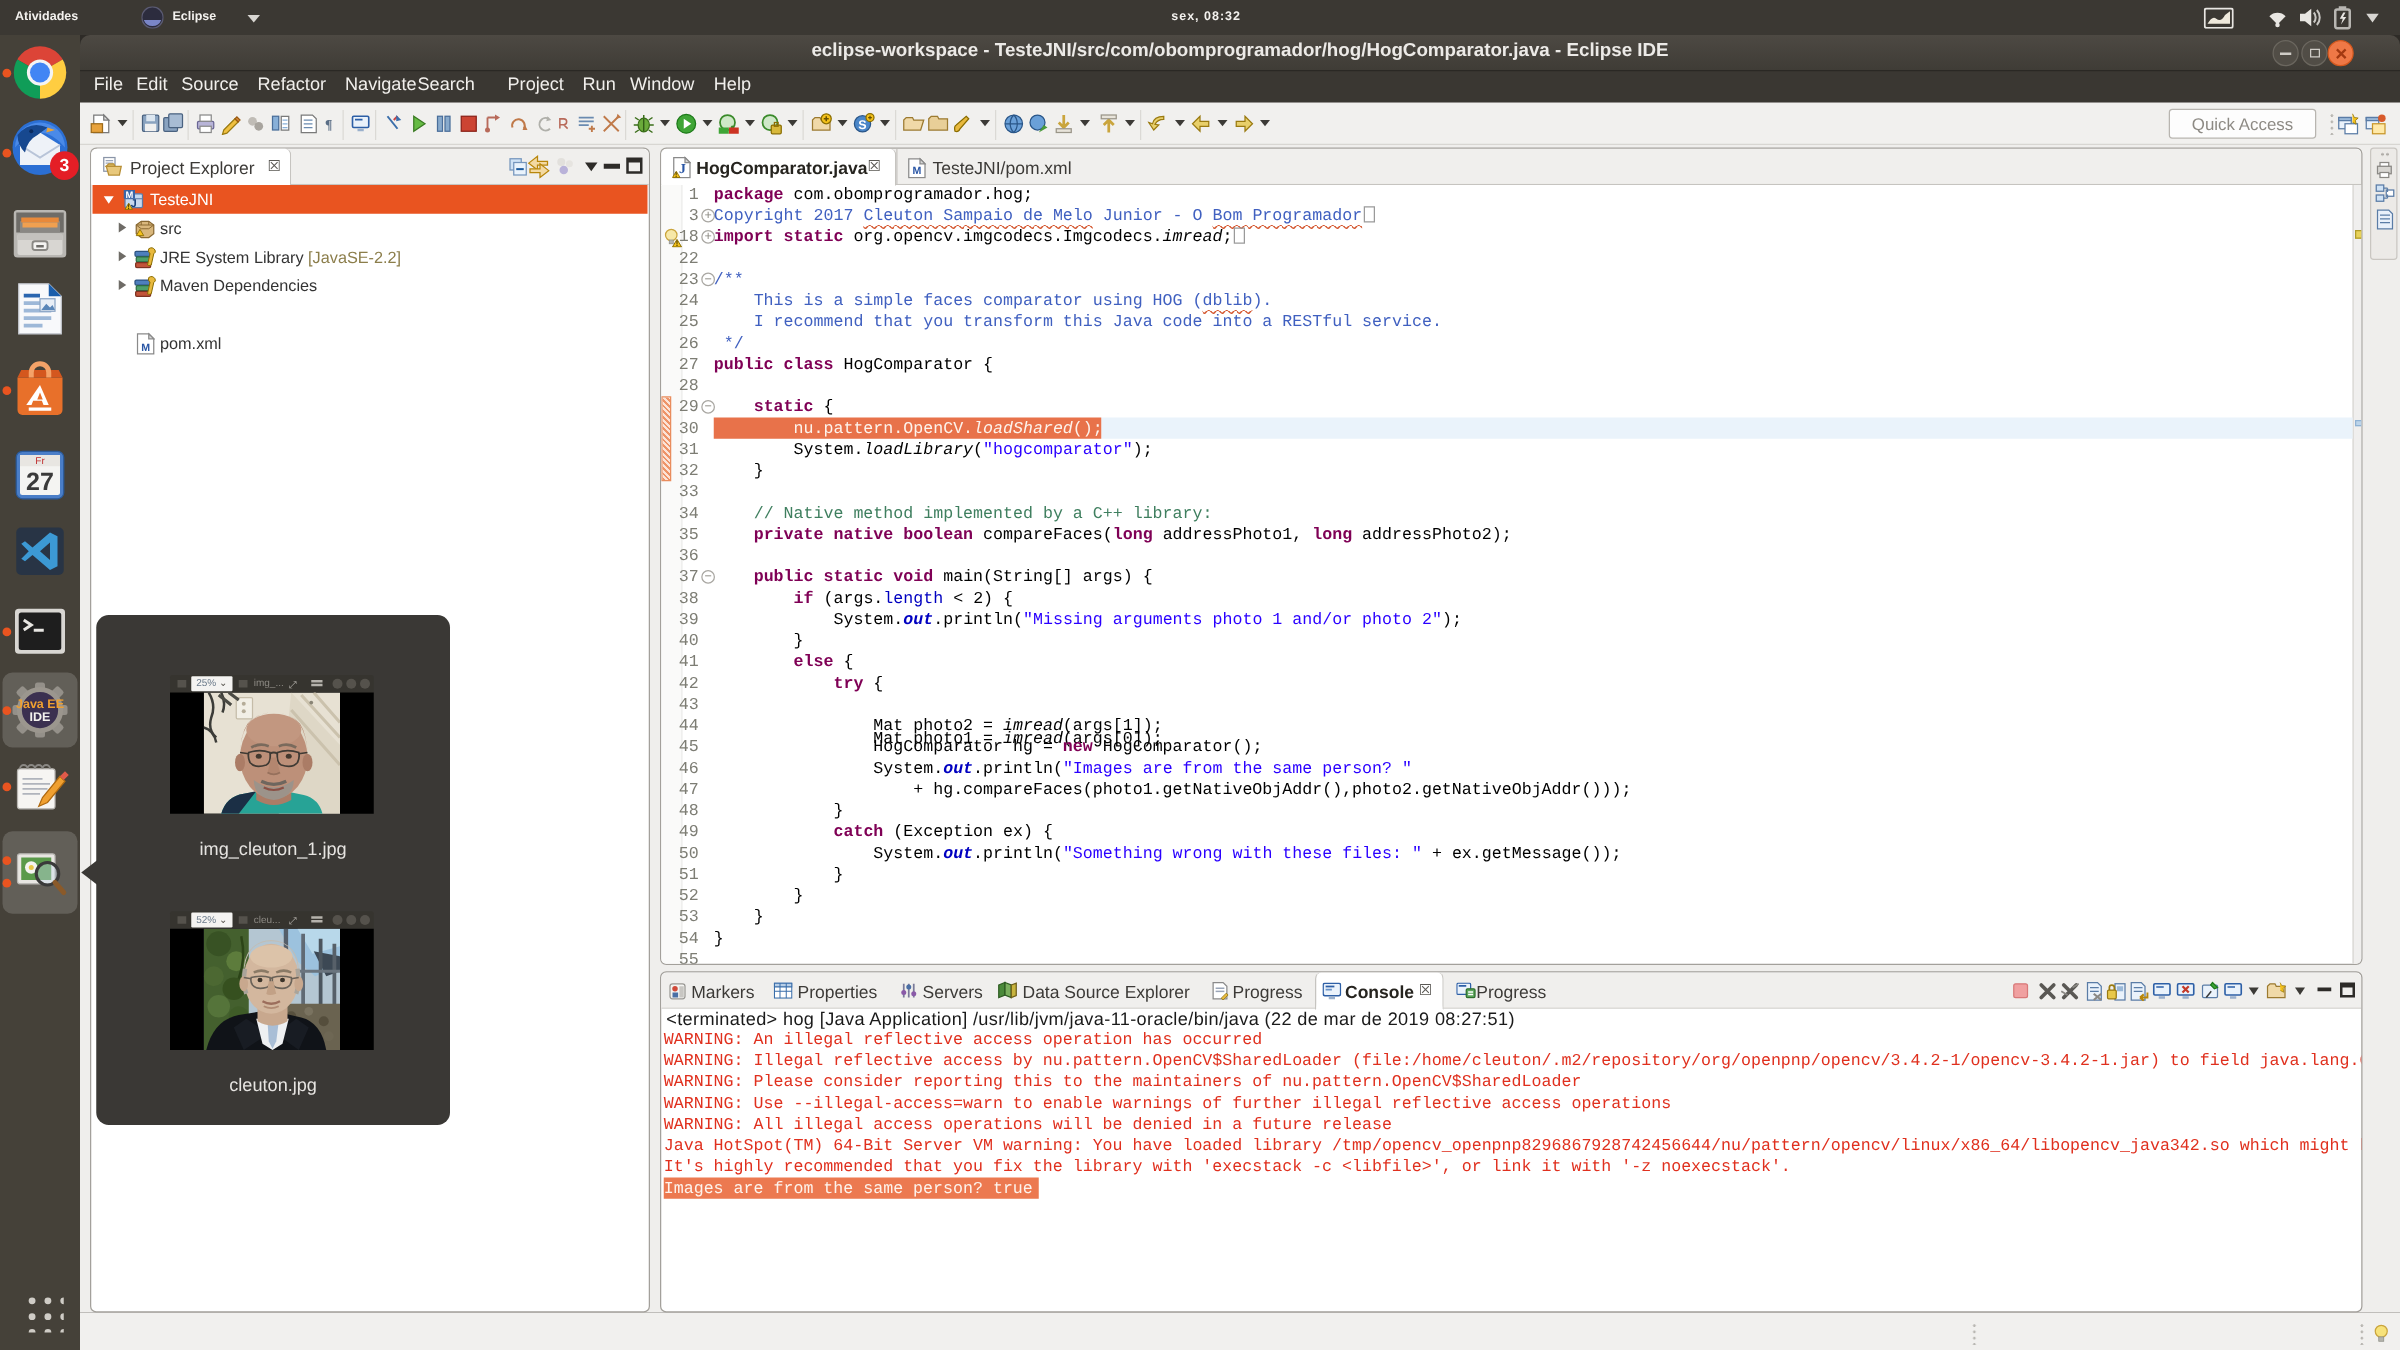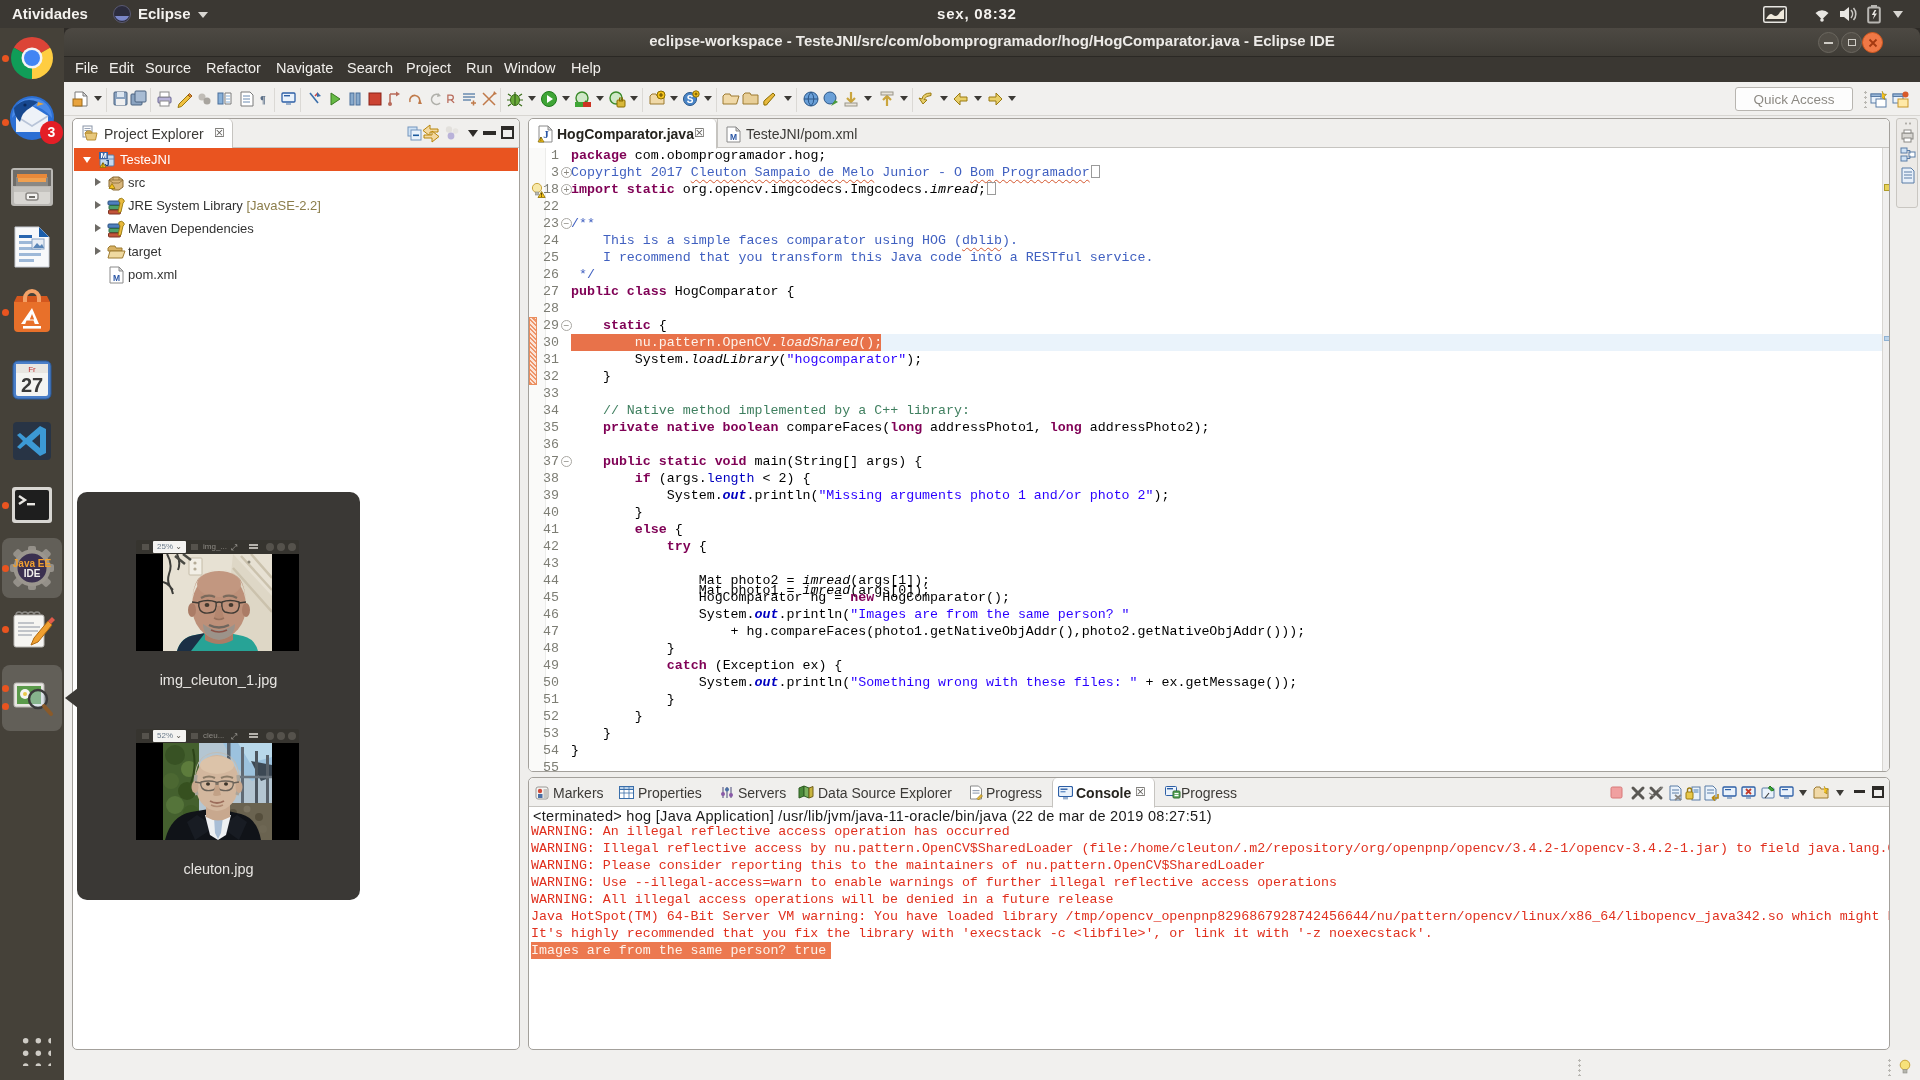--- a/index.html
+++ b/index.html
@@ -1,21 +1,21 @@
 <!DOCTYPE html>
 <html><head>
 <meta charset="utf-8">
 <style>
   * { margin:0; padding:0; box-sizing:border-box; }
   html,body { width:1920px; height:1080px; overflow:hidden; background:#2e2b27; }
   body { font-family:"Liberation Sans", sans-serif; position:relative; }
   .abs { position:absolute; }
   
   #topbar { left:0; top:0; width:1920px; height:28px; background:#3b3833; color:#fff; }
-  #topbar .itm { position:absolute; top:0; height:28px; line-height:28px; font-size:15px; font-weight:700; color:#f4f2ef; }
+  #topbar .itm { position:absolute; top:0; height:28px; line-height:28px; font-size:10px; font-weight:700; color:#f4f2ef; }
   
   #dock { left:0; top:28px; width:64px; height:1052px; background:#454139; }
   .dockdot { position:absolute; left:2px; width:7px; height:7px; border-radius:50%; background:#e95420; }
   
   #titlebar { left:64px; top:28px; width:1856px; height:29px;
      background:linear-gradient(#4d4943,#3f3c36); border-radius:8px 8px 0 0;
      border-bottom:1px solid #2a2824; }
   #titlebar .title { position:absolute; width:100%; text-align:center; top:4px; font-size:15px; font-weight:700; color:#eceae7; }
   .winbtn { position:absolute; top:32px; width:21px; height:21px; border-radius:50%; }
   #menubar { left:64px; top:57px; width:1856px; height:25px; background:#3a3732; }
@@ -211,21 +211,21 @@
 
 <div class="abs" id="titlebar">
   <div class="title">eclipse-workspace - TesteJNI/src/com/obomprogramador/hog/HogComparator.java - Eclipse IDE</div>
 </div>
 <div class="abs" id="menubar">
   <span style="left:11px;">File</span>
   <span style="left:45px;">Edit</span>
   <span style="left:81px;">Source</span>
   <span style="left:142px;">Refactor</span>
   <span style="left:212px;">Navigate</span>
-  <span style="left:283px;">Search</span>
+  <span style="left:270px;">Search</span>
   <span style="left:342px;">Project</span>
   <span style="left:402px;">Run</span>
   <span style="left:440px;">Window</span>
   <span style="left:507px;">Help</span>
 </div>
 <div class="abs" id="toolbar">
   <svg style="position:absolute; left:8px; top:8px;" width="18" height="18" viewBox="0 0 18 18">
       <path d="M3 2 h8 l4 4 v10 H3Z" fill="#fff" stroke="#7a7a7a"></path>
       <path d="M11 2 l4 4 h-4Z" fill="#dcdcdc" stroke="#7a7a7a"></path>
       <rect x="1" y="9" width="9" height="7" fill="#e8a33d" stroke="#9c6a1a"></rect>
@@ -482,28 +482,20 @@
   </div>
   <div class="trow" style="top:98px;">
     <span class="arrow-r" style="left:21px;"></span>
     <svg class="abs" style="left:33px; top:3px;" width="19" height="18" viewBox="0 0 19 18">
       <rect x="1" y="4" width="12" height="4" rx="1" fill="#4e7fbd" stroke="#2d5382"></rect>
       <rect x="2" y="8.5" width="12" height="4" rx="1" fill="#4ea06a" stroke="#2d6b44"></rect>
       <rect x="1.5" y="13" width="12" height="4" rx="1" fill="#c2543a" stroke="#7e3322"></rect>
       <path d="M12 2 q3-2 5 1 q1 2-1 3 l-2 9 q-2 1-3 0 l2-9 q-2-2-1-4Z" fill="#e8b93e" stroke="#8a6d00" stroke-width="0.8"></path>
     </svg>
     <span class="lbl" style="left:54px;">Maven Dependencies</span>
-  </div>
-  <div class="trow" style="top:121px;">
-    <span class="arrow-r" style="left:21px;"></span>
-    <svg class="abs" style="left:33px; top:3px;" width="19" height="18" viewBox="0 0 19 18">
-      <path d="M1 5 l2-2 h5 l1 2 h6 v3 H1Z" fill="#d9b263" stroke="#9c7a30"></path>
-      <path d="M1 15 l2-7 h15 l-2.5 7Z" fill="#efd9a0" stroke="#9c7a30"></path>
-    </svg>
-    <span class="lbl" style="left:54px;">target</span>
   </div>
   <div class="trow" style="top:144px;">
     <svg class="abs" style="left:35px; top:3px;" width="15" height="18" viewBox="0 0 15 18">
       <path d="M1 1 h9 l4 4 v12 H1Z" fill="#fff" stroke="#8a8a8a"></path>
       <path d="M10 1 l4 4 h-4Z" fill="#d8d8d8" stroke="#8a8a8a"></path>
       <rect x="3" y="8" width="9" height="8" fill="#fff"></rect>
       <text x="7.5" y="14.5" font-size="8.5" font-weight="bold" fill="#2a56a5" text-anchor="middle" font-family="Liberation Sans">M</text>
     </svg>
     <span class="lbl" style="left:54px;">pom.xml</span>
   </div>

